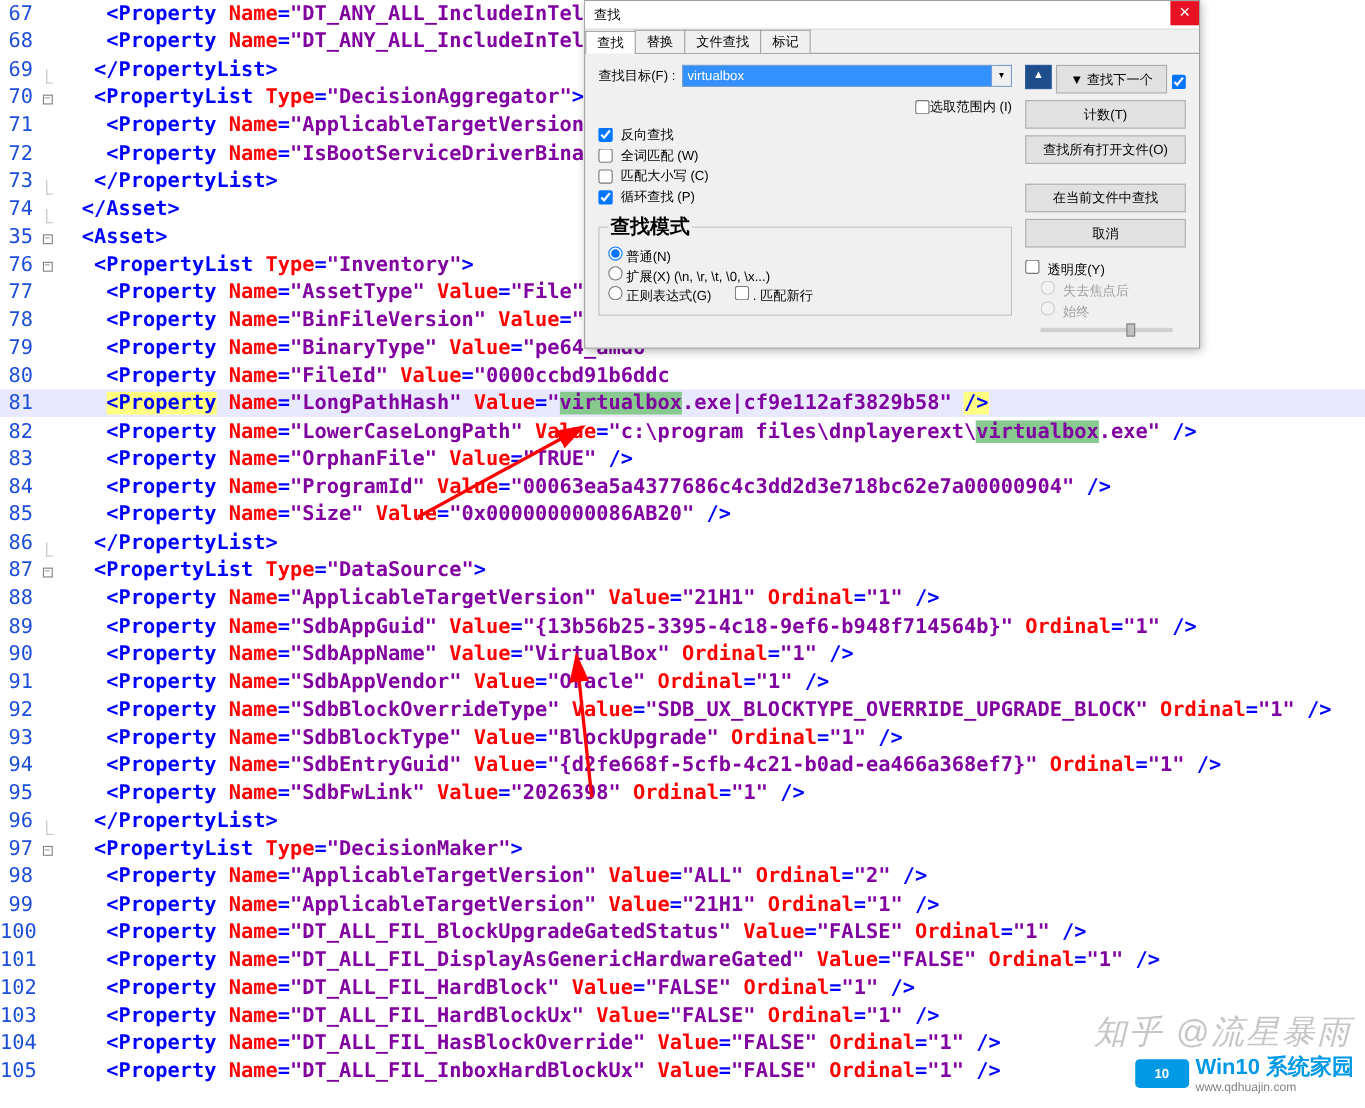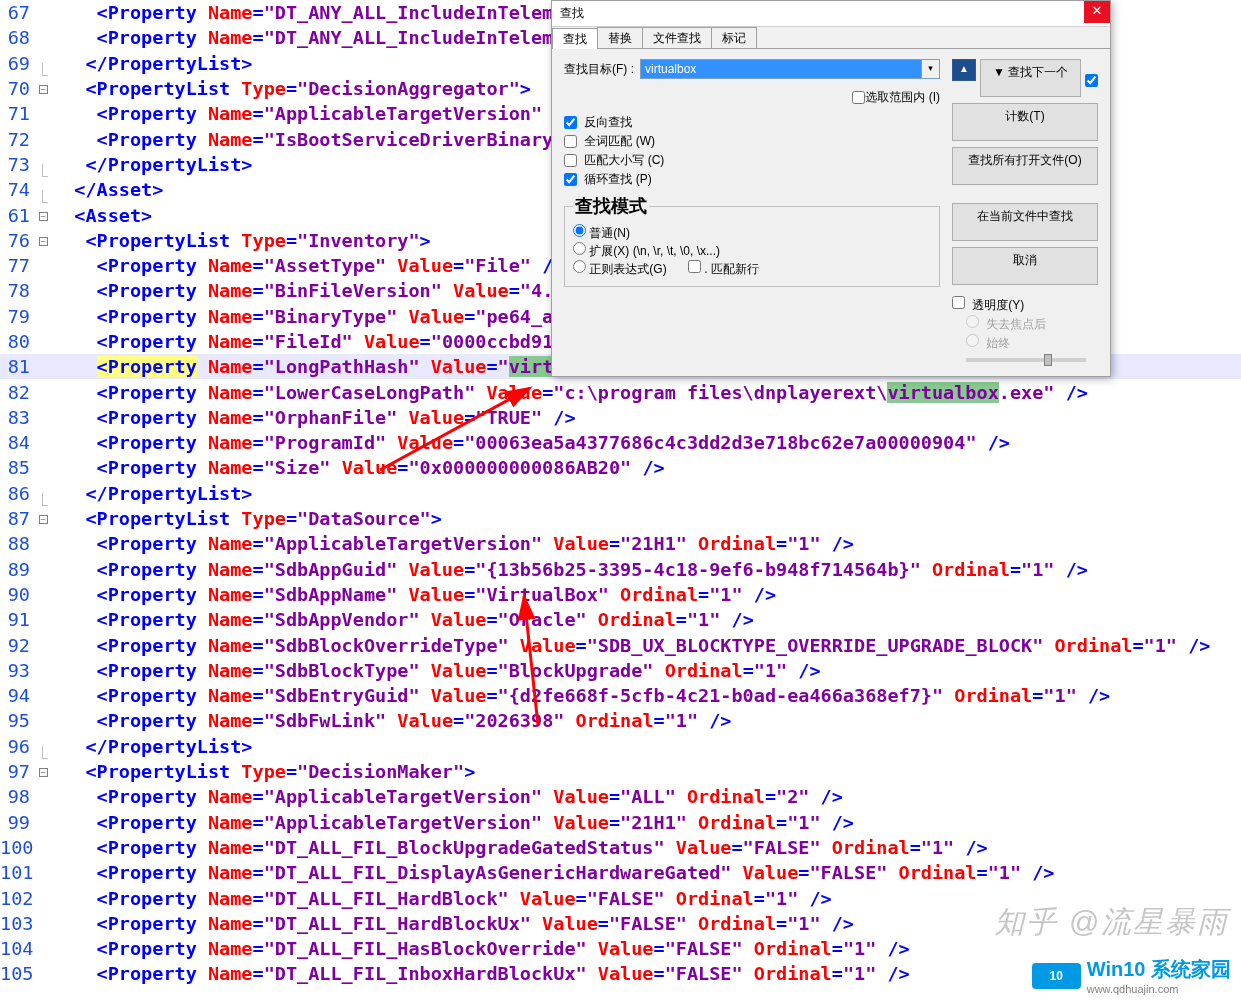--- a/index.html
+++ b/index.html
@@ -13,49 +13,49 @@
 .fold .vline { position: absolute; left: 8px; top: 0; bottom: 0; width: 1px; background: #c0c0c0; }
 .fold .corner { position: absolute; left: 8px; top: 0; height: 13px; width: 6px; border-left: 1px solid #c0c0c0; border-bottom: 1px solid #c0c0c0; }
 .code { flex: 1; overflow: hidden; }
 .t-tag { color: #0000ff; font-weight: bold; }
 .t-attr { color: #ff0000; font-weight: bold; }
 .t-eq { color: #0000ff; font-weight: bold; }
 .t-val { color: #8000a0; font-weight: bold; }
 .t-hl1 { background: #87c98f; }
 .t-hl2 { background: #ffff80; }
 .arrow { position: absolute; pointer-events: none; }
-.dialog { position: absolute; top: 0; left: 551px; width: 560px; background: #f0f0f0; border: 1px solid #a0a0a0; box-shadow: 2px 2px 8px rgba(0,0,0,0.3); font-size: 12px; }
+.dialog { position: absolute; top: 0; left: 531px; width: 560px; background: #f0f0f0; border: 1px solid #a0a0a0; box-shadow: 2px 2px 8px rgba(0,0,0,0.3); font-size: 12px; }
 .dlg-title { background: #fff; height: 26px; display: flex; align-items: center; padding-left: 8px; color: #000; border-bottom: 1px solid #d0d0d0; }
 .dlg-close { position: absolute; right: 0; top: 0; width: 26px; height: 22px; background: #e81123; color: #fff; text-align: center; line-height: 20px; cursor: pointer; font-size: 13px; }
 .dlg-tabs { display: flex; background: #f0f0f0; border-bottom: 1px solid #a0a0a0; height: 22px; }
 .dlg-tab { padding: 2px 10px; border: 1px solid #a0a0a0; border-bottom: none; margin-right: -1px; background: #f0f0f0; cursor: pointer; font-size: 12px; }
 .dlg-tab.active { background: #fff; position: relative; top: 1px; }
 .dlg-body { padding: 10px 12px 14px; display: flex; gap: 12px; }
 .dlg-left { flex: 1; }
 .dlg-right { width: 146px; display: flex; flex-direction: column; gap: 6px; }
 .row1 { display: flex; align-items: center; gap: 6px; margin-bottom: 10px; }
 .row1 label { white-space: nowrap; }
 .combo { flex: 1; display: flex; }
 .combo input { flex: 1; border: 1px solid #7a9fcd; padding: 2px 4px; font-size: 12px; background: #fff; color: #000; }
 .combo .arrow-btn { width: 18px; border: 1px solid #7a9fcd; border-left: none; background: #f0f0f0; text-align: center; font-size: 9px; line-height: 16px; }
 .sq-btn { width: 24px; height: 22px; border: 1px solid #2a5a9c; background: #1e4d8c; color: #fff; text-align: center; line-height: 18px; font-size: 10px; cursor: pointer; }
-.btn { border: 1px solid #adadad; background: #e1e1e1; padding: 3px 0; text-align: center; cursor: pointer; font-size: 12px; height: 38px; line-height: 18px; }
+.btn { border: 1px solid #adadad; background: #e1e1e1; padding: 3px 0; text-align: center; cursor: pointer; font-size: 12px; height: 26px; line-height: 18px; }
 .btn.wide { width: 100%; }
 .opts { margin-top: 8px; }
 .opts label { display: block; margin: 2px 0; font-size: 12px; }
 .opts input[type=checkbox], .opts input[type=radio] { margin-right: 4px; vertical-align: middle; }
 .fieldset { border: 1px solid #c0c0c0; padding: 6px 8px 8px; margin-top: 6px; }
 .fieldset legend { font-size: 18px; padding: 0 2px; font-weight: bold; }
 .inline-ck { display: inline-block; margin-left: 18px; }
 .transp { margin-top: 4px; }
 .transp label { display: block; color: #a0a0a0; margin: 1px 0; font-size: 12px; }
 .transp input { margin-right: 4px; }
 .slider { width: 120px; height: 4px; background: #d0d0d0; margin: 6px 0 0 14px; position: relative; }
 .slider .thumb { position: absolute; left: 78px; top: -4px; width: 8px; height: 12px; background: #c0c0c0; border: 1px solid #808080; }
-.watermark { position: absolute; right: 12px; bottom: 64px; font-size: 30px; color: rgba(128,128,128,0.45); font-weight: 300; letter-spacing: 2px; font-style: italic; pointer-events: none; }
+.watermark { position: absolute; right: 12px; bottom: 48px; font-size: 30px; color: rgba(128,128,128,0.45); font-weight: 300; letter-spacing: 2px; font-style: italic; pointer-events: none; }
 .wm2 { position: absolute; right: 10px; bottom: 12px; display: flex; align-items: center; gap: 6px; pointer-events: none; }
 .wm2 .badge { width: 49px; height: 26px; background: #0099e5; border-radius: 4px; color: #fff; display: flex; align-items: center; justify-content: center; font-weight: bold; font-size: 12px; }
 .wm2 .txt1 { color: #0099e5; font-size: 20px; font-weight: bold; }
 .wm2 .txt2 { color: #808080; font-size: 11px; display: block; }
 .row1-ext { display:flex; align-items:center; gap:6px; margin-bottom:8px; }
 .row1-ext .spacer { flex:1; }
 .ck-ln { display:flex; align-items:center; font-size:12px; }
 .top-row { display:flex; gap:6px; align-items:flex-start; }
 </style>
 </head>
@@ -63,21 +63,21 @@
 
 <div class="editor" id="editor-lines">
     <div class="line"><div class="ln">67</div><div class="fold"><span class="vline"></span></div><div class="code">    <span class="t-tag">&lt;Property</span> <span class="t-attr">Name</span><span class="t-eq">=</span><span class="t-val">"DT_ANY_ALL_IncludeInTelemetr</span></div></div>
     <div class="line"><div class="ln">68</div><div class="fold"><span class="vline"></span></div><div class="code">    <span class="t-tag">&lt;Property</span> <span class="t-attr">Name</span><span class="t-eq">=</span><span class="t-val">"DT_ANY_ALL_IncludeInTelemetr</span></div></div>
     <div class="line"><div class="ln">69</div><div class="fold"><span class="corner"></span></div><div class="code">   <span class="t-tag">&lt;/PropertyList&gt;</span></div></div>
     <div class="line"><div class="ln">70</div><div class="fold"><span class="box">−</span></div><div class="code">   <span class="t-tag">&lt;PropertyList</span> <span class="t-attr">Type</span><span class="t-eq">=</span><span class="t-val">"DecisionAggregator"</span><span class="t-tag">&gt;</span></div></div>
     <div class="line"><div class="ln">71</div><div class="fold"><span class="vline"></span></div><div class="code">    <span class="t-tag">&lt;Property</span> <span class="t-attr">Name</span><span class="t-eq">=</span><span class="t-val">"ApplicableTargetVersion"</span> <span class="t-attr">Value</span><span class="t-eq">=</span></div></div>
     <div class="line"><div class="ln">72</div><div class="fold"><span class="vline"></span></div><div class="code">    <span class="t-tag">&lt;Property</span> <span class="t-attr">Name</span><span class="t-eq">=</span><span class="t-val">"IsBootServiceDriverBinary"</span> <span class="t-attr">Valu</span></div></div>
     <div class="line"><div class="ln">73</div><div class="fold"><span class="corner"></span></div><div class="code">   <span class="t-tag">&lt;/PropertyList&gt;</span></div></div>
     <div class="line"><div class="ln">74</div><div class="fold"><span class="corner"></span></div><div class="code">  <span class="t-tag">&lt;/Asset&gt;</span></div></div>
-    <div class="line"><div class="ln">61</div><div class="fold"><span class="box">−</span></div><div class="code">  <span class="t-tag">&lt;Asset&gt;</span></div></div>
+    <div class="line"><div class="ln">35</div><div class="fold"><span class="box">−</span></div><div class="code">  <span class="t-tag">&lt;Asset&gt;</span></div></div>
     <div class="line"><div class="ln">76</div><div class="fold"><span class="box">−</span></div><div class="code">   <span class="t-tag">&lt;PropertyList</span> <span class="t-attr">Type</span><span class="t-eq">=</span><span class="t-val">"Inventory"</span><span class="t-tag">&gt;</span></div></div>
     <div class="line"><div class="ln">77</div><div class="fold"><span class="vline"></span></div><div class="code">    <span class="t-tag">&lt;Property</span> <span class="t-attr">Name</span><span class="t-eq">=</span><span class="t-val">"AssetType"</span> <span class="t-attr">Value</span><span class="t-eq">=</span><span class="t-val">"File"</span> <span class="t-tag">/&gt;</span></div></div>
     <div class="line"><div class="ln">78</div><div class="fold"><span class="vline"></span></div><div class="code">    <span class="t-tag">&lt;Property</span> <span class="t-attr">Name</span><span class="t-eq">=</span><span class="t-val">"BinFileVersion"</span> <span class="t-attr">Value</span><span class="t-eq">=</span><span class="t-val">"4.3.12.0"</span></div></div>
     <div class="line"><div class="ln">79</div><div class="fold"><span class="vline"></span></div><div class="code">    <span class="t-tag">&lt;Property</span> <span class="t-attr">Name</span><span class="t-eq">=</span><span class="t-val">"BinaryType"</span> <span class="t-attr">Value</span><span class="t-eq">=</span><span class="t-val">"pe64_amd6</span></div></div>
     <div class="line"><div class="ln">80</div><div class="fold"><span class="vline"></span></div><div class="code">    <span class="t-tag">&lt;Property</span> <span class="t-attr">Name</span><span class="t-eq">=</span><span class="t-val">"FileId"</span> <span class="t-attr">Value</span><span class="t-eq">=</span><span class="t-val">"0000ccbd91b6ddc</span></div></div>
     <div class="line hl"><div class="ln">81</div><div class="fold"><span class="vline"></span></div><div class="code">    <span class="t-hl2"><span class="t-tag">&lt;Property</span></span> <span class="t-attr">Name</span><span class="t-eq">=</span><span class="t-val">"LongPathHash"</span> <span class="t-attr">Value</span><span class="t-eq">=</span><span class="t-val">"<span class="t-hl1">virtualbox</span>.exe|cf9e112af3829b58"</span> <span class="t-hl2"><span class="t-tag">/&gt;</span></span></div></div>
     <div class="line"><div class="ln">82</div><div class="fold"><span class="vline"></span></div><div class="code">    <span class="t-tag">&lt;Property</span> <span class="t-attr">Name</span><span class="t-eq">=</span><span class="t-val">"LowerCaseLongPath"</span> <span class="t-attr">Value</span><span class="t-eq">=</span><span class="t-val">"c:\program files\dnplayerext\<span class="t-hl1">virtualbox</span>.exe"</span> <span class="t-tag">/&gt;</span></div></div>
     <div class="line"><div class="ln">83</div><div class="fold"><span class="vline"></span></div><div class="code">    <span class="t-tag">&lt;Property</span> <span class="t-attr">Name</span><span class="t-eq">=</span><span class="t-val">"OrphanFile"</span> <span class="t-attr">Value</span><span class="t-eq">=</span><span class="t-val">"TRUE"</span> <span class="t-tag">/&gt;</span></div></div>
     <div class="line"><div class="ln">84</div><div class="fold"><span class="vline"></span></div><div class="code">    <span class="t-tag">&lt;Property</span> <span class="t-attr">Name</span><span class="t-eq">=</span><span class="t-val">"ProgramId"</span> <span class="t-attr">Value</span><span class="t-eq">=</span><span class="t-val">"00063ea5a4377686c4c3dd2d3e718bc62e7a00000904"</span> <span class="t-tag">/&gt;</span></div></div>
     <div class="line"><div class="ln">85</div><div class="fold"><span class="vline"></span></div><div class="code">    <span class="t-tag">&lt;Property</span> <span class="t-attr">Name</span><span class="t-eq">=</span><span class="t-val">"Size"</span> <span class="t-attr">Value</span><span class="t-eq">=</span><span class="t-val">"0x000000000086AB20"</span> <span class="t-tag">/&gt;</span></div></div>

